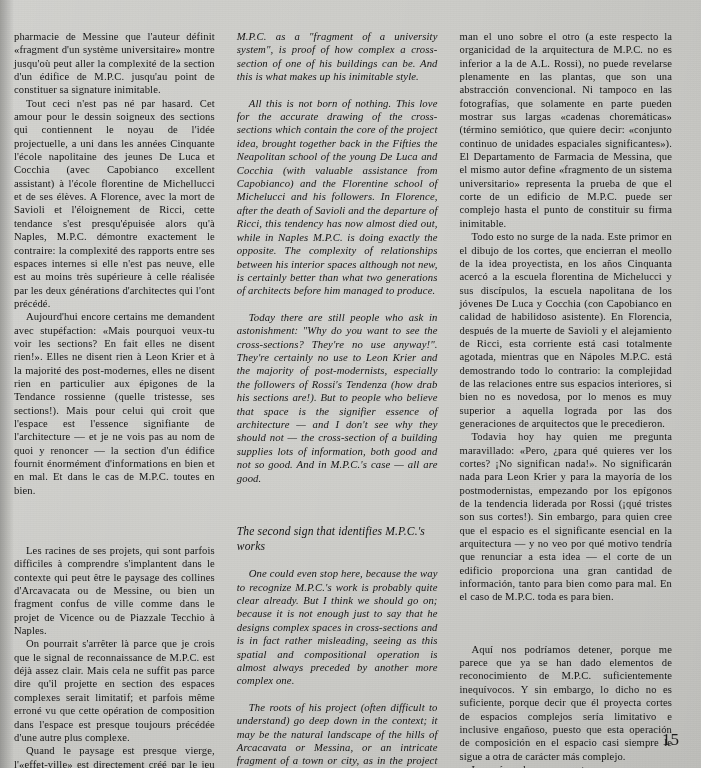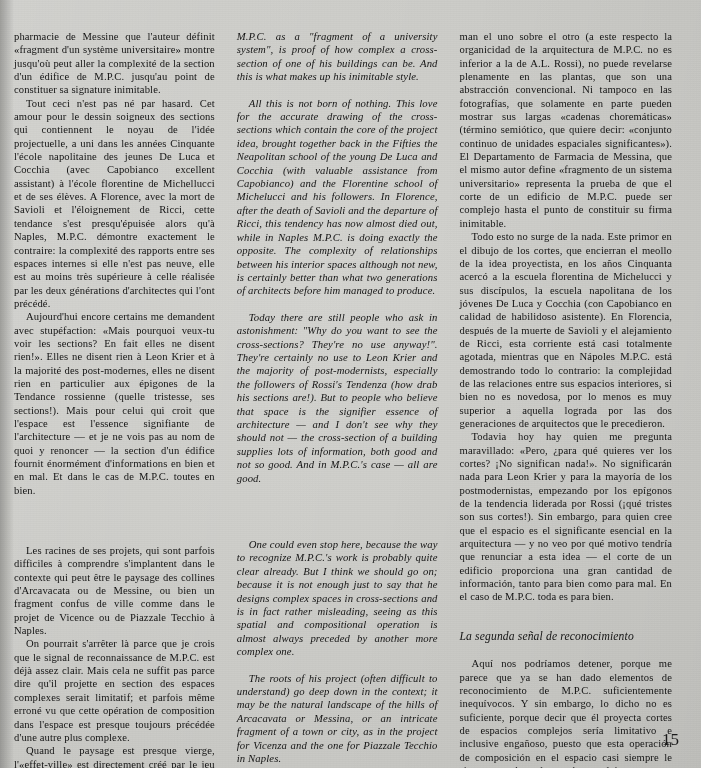--- a/index.html
+++ b/index.html
@@ -128,35 +128,35 @@
     </div>
 
     <div class="col col-en">
       <p class="noindent">M.P.C. as a "fragment of a university system", is proof of how complex a cross-section of one of his buildings can be. And this is what makes up his inimitable style.</p>
       <div class="sp-para"></div>
       <p>All this is not born of nothing. This love for the accurate drawing of the cross-sections which contain the core of the project idea, brought together back in the Fifties the Neapolitan school of the young De Luca and Cocchia (with valuable assistance from Capobianco) and the Florentine school of Michelucci and his followers. In Florence, after the death of Savioli and the departure of Ricci, this tendency has now almost died out, while in Naples M.P.C. is doing exactly the opposite. The complexity of relationships between his interior spaces although not new, is certainly better than what two generations of architects before him managed to produce.</p>
       <div class="sp-para"></div>
       <p>Today there are still people who ask in astonishment: "Why do you want to see the cross-sections? They're no use anyway!". They're certainly no use to Leon Krier and the majority of post-modernists, especially the followers of Rossi's Tendenza (how drab his sections are!). But to people who believe that space is the signifier essence of architecture — and I don't see why they should not — the cross-section of a building supplies lots of information, both good and not so good. And in M.P.C.'s case — all are good.</p>
 
       <div class="sp-en-head-before"></div>
+      <h2>The second sign that identifies M.P.C.'s works</h2>
       <div class="sp-after-head"></div>
 
       <p>One could even stop here, because the way to recognize M.P.C.'s work is probably quite clear already. But I think we should go on; because it is not enough just to say that he designs complex spaces in cross-sections and is in fact rather misleading, seeing as this spatial and compositional operation is almost always preceded by another more complex one.</p>
       <div class="sp-para"></div>
       <p>The roots of his project (often difficult to understand) go deep down in the context; it may be the natural landscape of the hills of Arcacavata or Messina, or an intricate fragment of a town or city, as in the project for Vicenza and the one for Piazzale Tecchio in Naples.</p>
 
     </div>
 
     <div class="col col-es">
       <p class="noindent">man el uno sobre el otro (a este respecto la organicidad de la arquitectura de M.P.C. no es inferior a la de A.L. Rossi), no puede revelarse plenamente en las plantas, que son una abstracción convencional. Ni tampoco en las fotografías, que solamente en parte pueden mostrar sus largas «cadenas choremáticas» (término semiótico, que quiere decir: «conjunto continuo de unidades espaciales significantes»). El Departamento de Farmacia de Messina, que el mismo autor define «fragmento de un sistema universitario» representa la prueba de que el corte de un edificio de M.P.C. puede ser complejo hasta el punto de constituir su firma inimitable.</p>
       <p>Todo esto no surge de la nada. Este primor en el dibujo de los cortes, que encierran el meollo de la idea proyectista, en los años Cinquanta acercó a la escuela florentina de Michelucci y sus discípulos, la escuela napolitana de los jóvenes De Luca y Cocchia (con Capobianco en calidad de habilidoso asistente). En Florencia, después de la muerte de Savioli y el alejamiento de Ricci, esta corriente está casi totalmente agotada, mientras que en Nápoles M.P.C. está demostrando todo lo contrario: la complejidad de las relaciones entre sus espacios interiores, si bien no es novedosa, por lo menos es muy superior a aquella lograda por las dos generaciones de arquitectos que le precedieron.</p>
       <p>Todavia hoy hay quien me pregunta maravillado: «Pero, ¿para qué quieres ver los cortes? ¡No significan nada!». No significarán nada para Leon Krier y para la mayoría de los postmodernistas, empezando por los epígonos de la tendencia liderada por Rossi (¡qué tristes son sus cortes!). Sin embargo, para quien cree que el espacio es el significante esencial en la arquitectura — y no veo por qué motivo tendría que renunciar a esta idea — el corte de un edificio proporciona una gran cantidad de información, tanto para bien como para mal. En el caso de M.P.C. toda es para bien.</p>
 
       <div class="sp-es-head-before"></div>
-      <h2 class="col-es-head" style="font-style:italic">La segunda señal de reconocimiento</h2>
       <div class="sp-after-head"></div>
 
       <p>Aquí nos podríamos detener, porque me parece que ya se han dado elementos de reconocimiento de M.P.C. suficientemente inequívocos. Y sin embargo, lo dicho no es suficiente, porque decir que él proyecta cortes de espacios complejos sería limitativo e inclusive engañoso, puesto que esta operación de composición en el espacio casi siempre le sigue a otra de carácter más complejo.</p>
       <p>Las raíces de sus proyectos, que a veces son difíciles de entender, se hunden en el contex-</p>
     </div>
 
   </div>
 
   <div class="page-number">15</div>
 </div>

